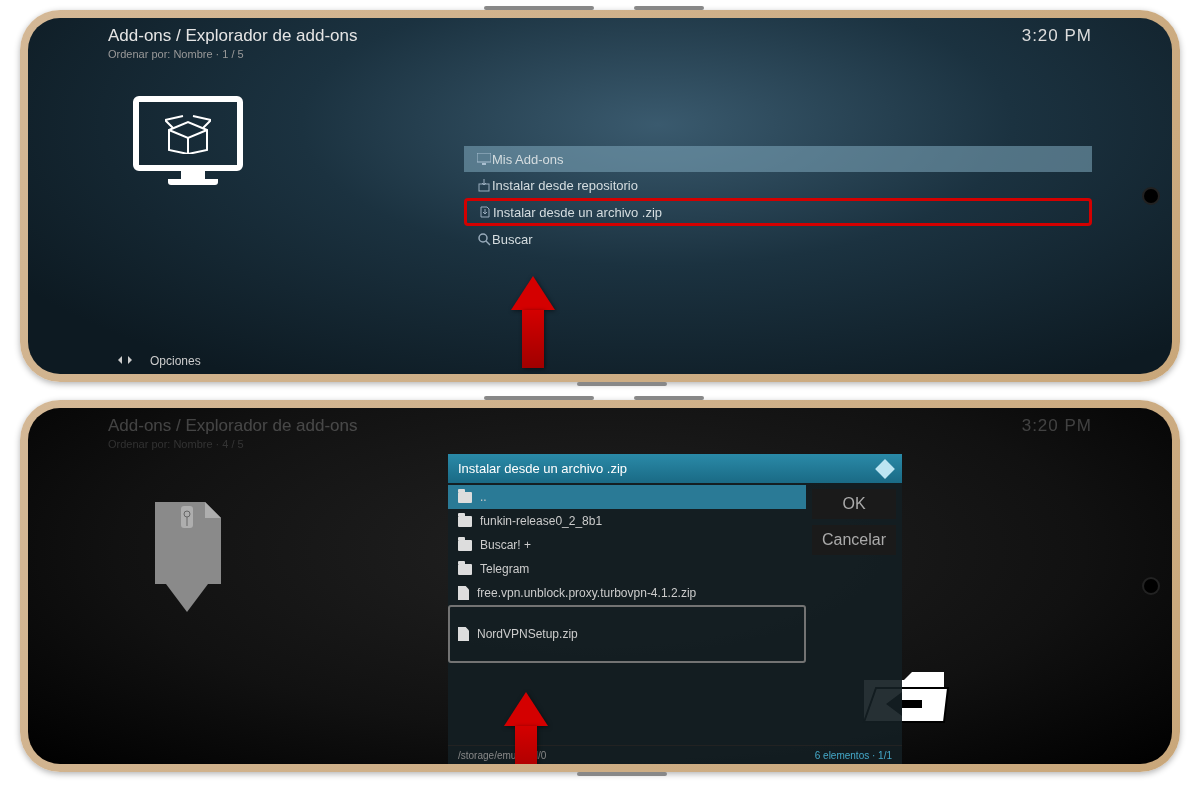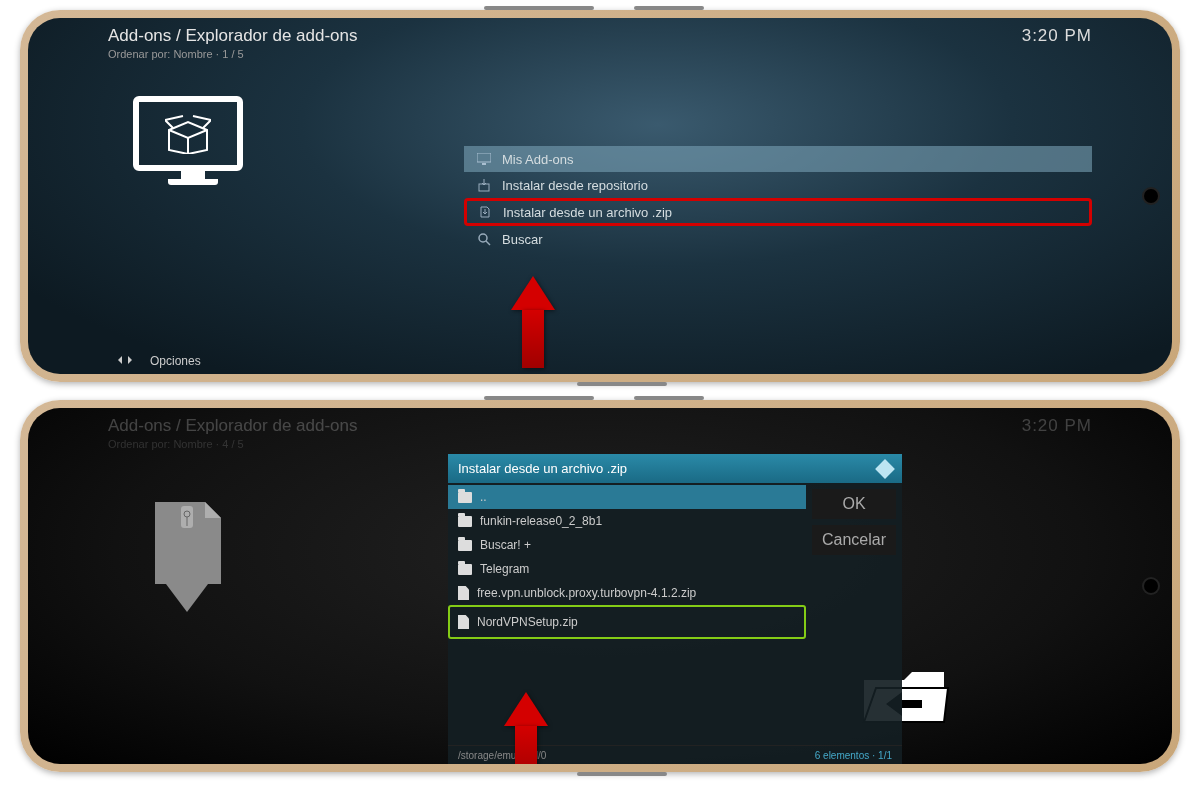--- a/index.html
+++ b/index.html
@@ -126,21 +126,21 @@
   .menu-list {
     position: absolute;
     top: 128px;
     left: 436px;
     right: 80px;
     z-index: 2;
   }
   .menu-item {
     display: flex;
     align-items: center;
-    gap: 10px;
+    gap: 0;
     padding: 5px 12px;
     color: #d5dde0;
     font-size: 13px;
     cursor: pointer;
   }
   .menu-item.selected {
     background: rgba(120,160,180,0.6);
   }
   .menu-item.highlighted {
     border: 3px solid #d40000;
@@ -240,23 +240,23 @@
   }
   .file-item {
     display: flex;
     align-items: center;
     gap: 8px;
     padding: 5px 10px;
     cursor: pointer;
   }
   .file-item.sel { background: #2a7a96; }
   .file-item.highlighted {
-    border: 2px solid #84cc16;
+    border: 2px solid #737373;
     border-radius: 3px;
-    padding: 8px 8px;
+    padding: 20px 8px;
   }
   .folder-icon {
     width: 14px; height: 11px;
     background: #ddd;
     border-radius: 1px;
     position: relative;
   }
   .folder-icon::before {
     content: '';
     position: absolute;

